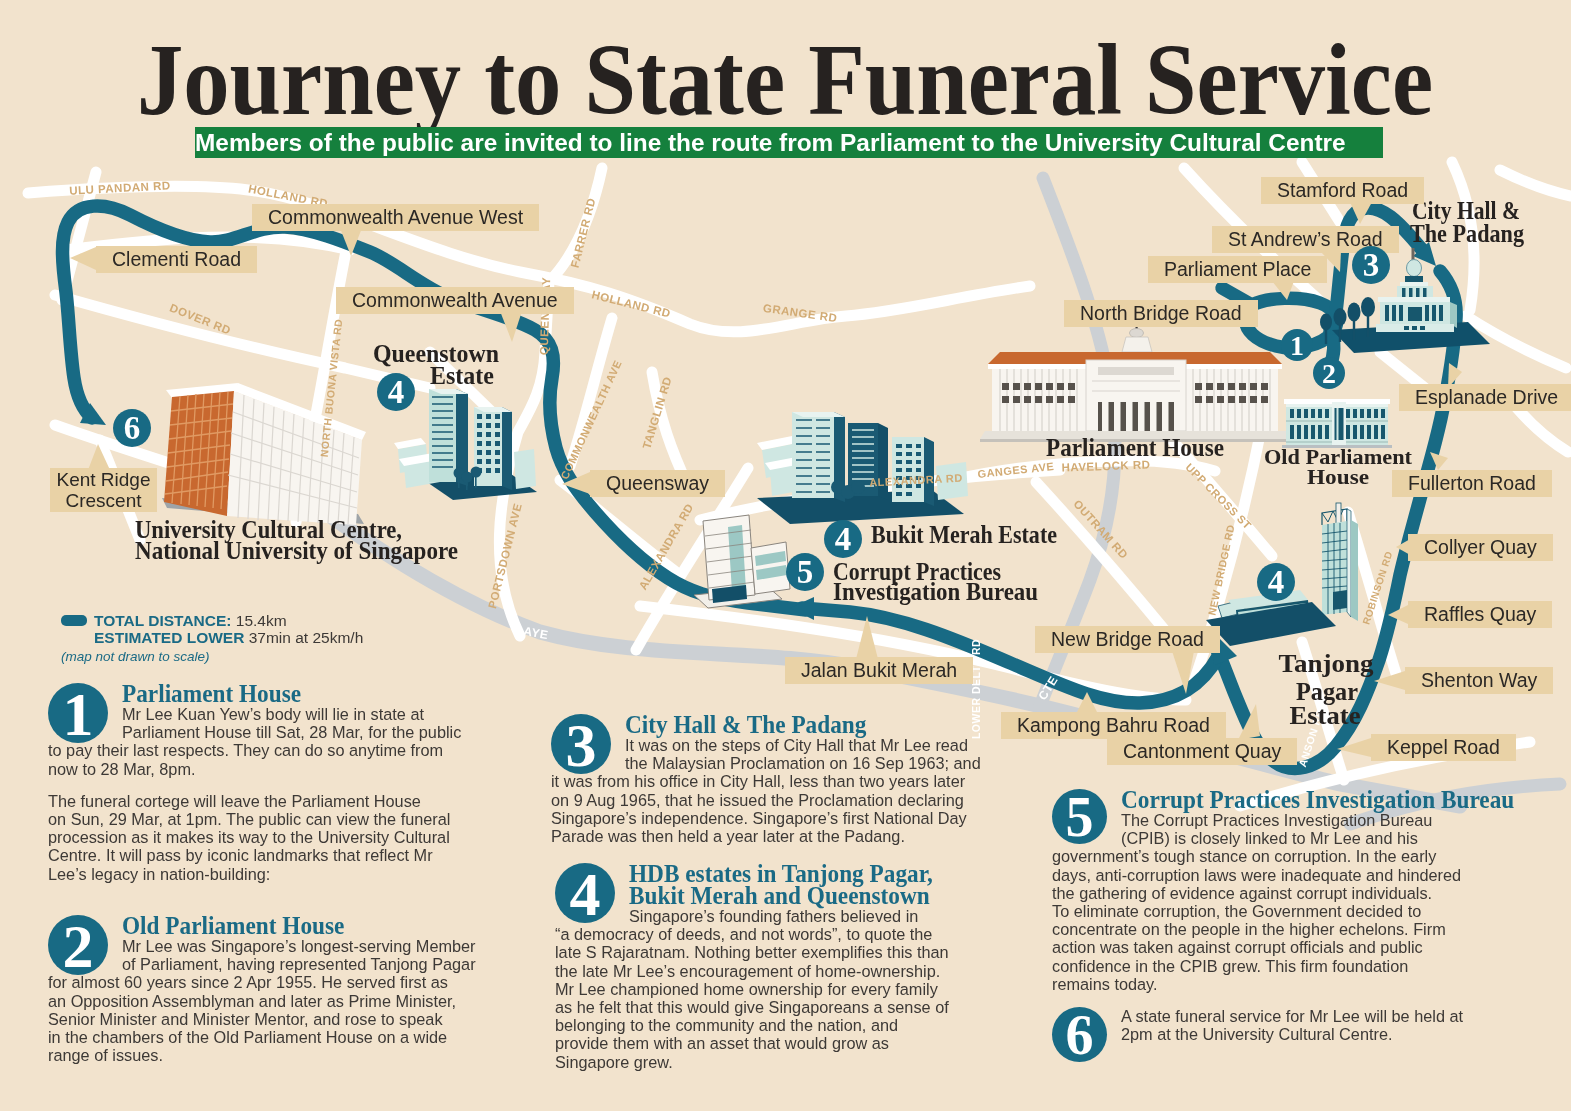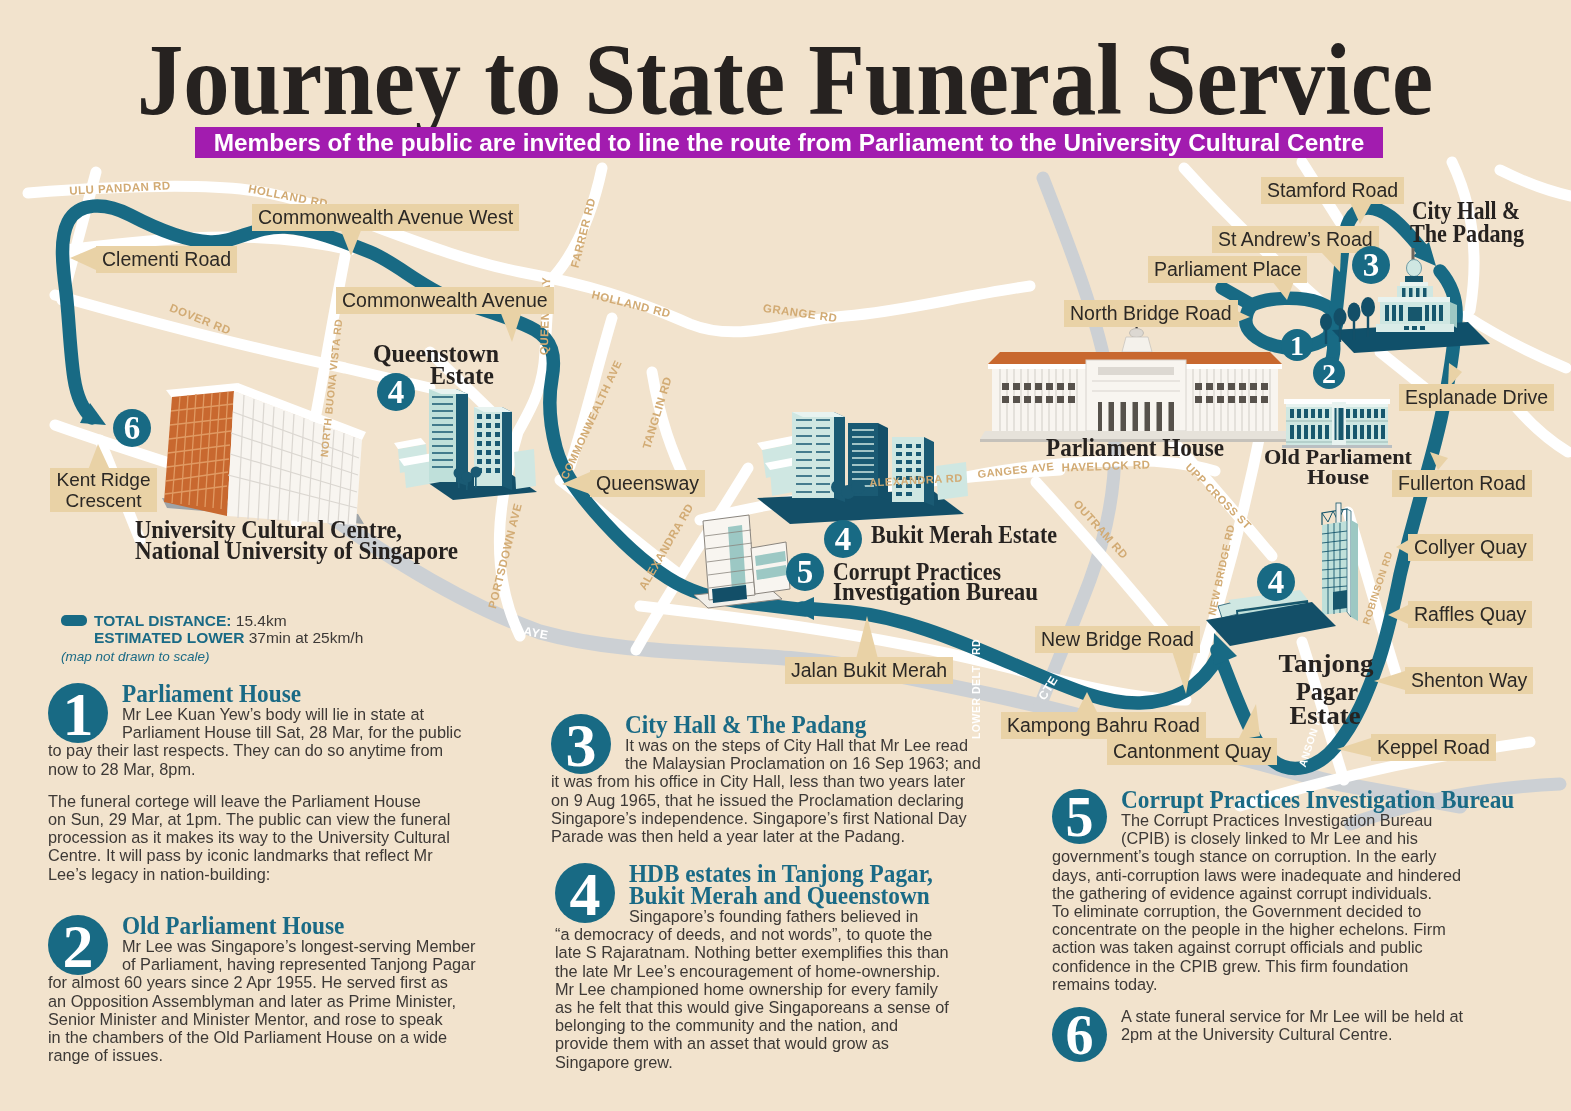--- a/index.html
+++ b/index.html
@@ -1,18 +1,18 @@
 <!DOCTYPE html>
 <html><head>
 <meta charset="utf-8">
 <style>
 html,body{margin:0;padding:0;}
 body{width:1571px;height:1111px;position:relative;background:#f2e3cd;font-family:"Liberation Sans",sans-serif;overflow:hidden;}
 #map{position:absolute;left:0;top:0;}
-.chip{position:absolute;background:#e9d2a6;color:#2b2825;font-size:19.5px;line-height:27px;height:27px;padding:0 6px;white-space:nowrap;z-index:5;}
+.chip{position:absolute;background:#e9d2a6;color:#2b2825;font-size:19.5px;line-height:27px;height:27px;padding:0 16px;white-space:nowrap;z-index:5;}
 .chip2{position:absolute;background:#e9d2a6;color:#2b2825;font-size:19.5px;line-height:21px;padding:1px 4px;text-align:center;z-index:5;}
 .mcirc{position:absolute;width:38px;height:38px;border-radius:50%;background:#186a84;color:#fff;font-family:"Liberation Serif",serif;font-weight:bold;font-size:33px;text-align:center;line-height:39px;z-index:6;}
 .sec{position:absolute;color:#3d3936;font-size:16.3px;line-height:18.2px;z-index:4;}
 .sec p{margin:0 0 14px 0;}
 .sec p.shead{margin:0;}
 .bigc{float:left;width:60px;height:60px;border-radius:50%;background:#186a84;color:#fff;font-family:"Liberation Serif",serif;font-weight:bold;font-size:62px;text-align:center;line-height:62px;margin:0 14px -5px 0;}
 .shead{font-family:"Liberation Serif",serif;font-weight:bold;color:#1a6a85;font-size:24.5px;line-height:22px;margin:0;white-space:nowrap;}
 .shead span{display:inline-block;transform:scaleX(.95);transform-origin:0 0;}
 .legend{position:absolute;z-index:4;}
 </style>
@@ -314,21 +314,21 @@
  <text x="833" y="580" font-size="25" textLength="168" lengthAdjust="spacingAndGlyphs">Corrupt Practices</text>
  <text x="833" y="600" font-size="25" textLength="205" lengthAdjust="spacingAndGlyphs">Investigation Bureau</text>
  <text x="1326" y="672" font-size="25" text-anchor="middle" textLength="95" lengthAdjust="spacingAndGlyphs">Tanjong</text>
  <text x="1327" y="700" font-size="25" text-anchor="middle" textLength="62" lengthAdjust="spacingAndGlyphs">Pagar</text>
  <text x="1325" y="724" font-size="25" text-anchor="middle" textLength="71" lengthAdjust="spacingAndGlyphs">Estate</text>
  <text x="135" y="538" font-size="24.5" textLength="267" lengthAdjust="spacingAndGlyphs">University Cultural Centre,</text>
  <text x="135" y="559" font-size="24.5" textLength="323" lengthAdjust="spacingAndGlyphs">National University of Singapore</text>
 </g>
 <text x="785" y="114" font-family="Liberation Serif" font-weight="bold" font-size="102" fill="#262220" text-anchor="middle" textLength="1296" lengthAdjust="spacingAndGlyphs">Journey to State Funeral Service</text>
 </svg>
-<div style="position:absolute;left:195px;top:127px;width:1188px;height:31px;background:#a21caf;z-index:3;color:#fff;font-weight:bold;font-size:24.4px;line-height:31px;text-align:center;">Members of the public are invited to line the route from Parliament to the University Cultural Centre</div>
+<div style="position:absolute;left:195px;top:127px;width:1188px;height:31px;background:#15803d;z-index:3;color:#fff;font-weight:bold;font-size:24.4px;line-height:31px;">Members of the public are invited to line the route from Parliament to the University Cultural Centre</div>
 <div class="chip" style="left:252px;top:204px;">Commonwealth Avenue West</div>
 <div class="chip" style="left:96px;top:246px;">Clementi Road</div>
 <div class="chip" style="left:336px;top:287px;">Commonwealth Avenue</div>
 <div class="chip" style="left:590px;top:470px;">Queensway</div>
 <div class="chip2" style="left:50px;top:468px;width:99px;font-size:19px;">Kent Ridge<br>Crescent</div>
 <div class="chip" style="left:1261px;top:177px;">Stamford Road</div>
 <div class="chip" style="left:1212px;top:226px;">St Andrew’s Road</div>
 <div class="chip" style="left:1148px;top:256px;">Parliament Place</div>
 <div class="chip" style="left:1064px;top:300px;">North Bridge Road</div>
 <div class="chip" style="left:1375px;top:384px;margin-left:24px;">Esplanade Drive</div>

